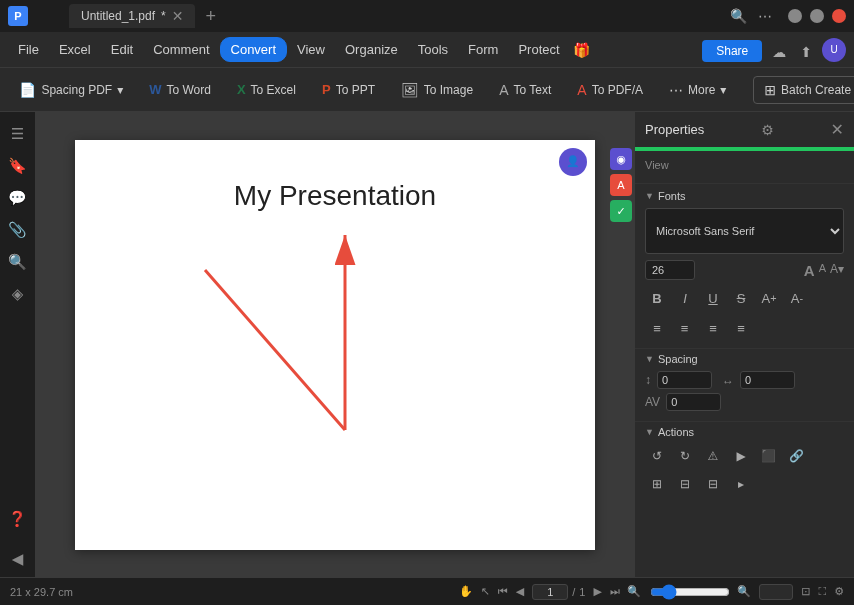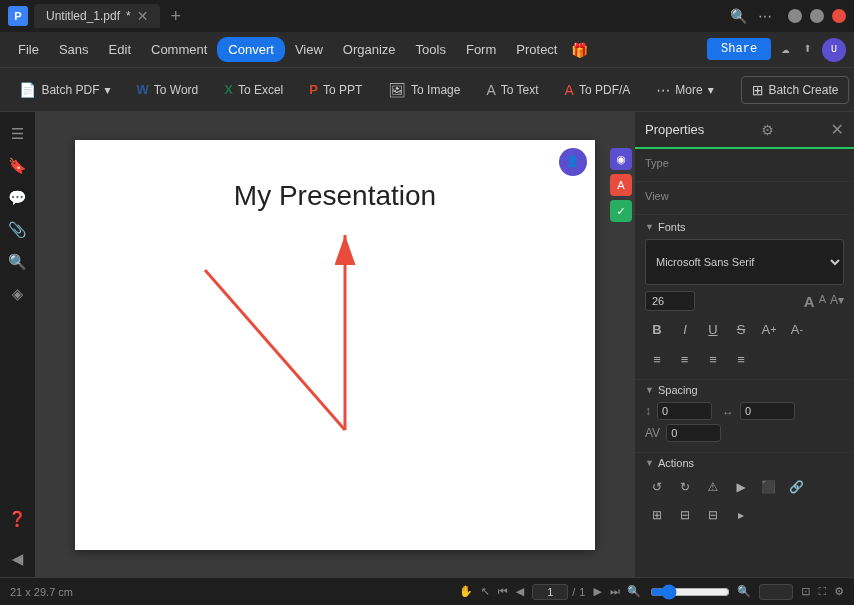--- a/index.html
+++ b/index.html
@@ -9,21 +9,21 @@
     .title-bar {
       background: #1e1e1e;
       height: 32px;
       display: flex;
       align-items: center;
       padding: 0 8px;
       gap: 8px;
     }
     .title-bar-left { display: flex; align-items: center; gap: 6px; }
     .app-icon { width: 20px; height: 20px; background: #3b82f6; border-radius: 3px; display: flex; align-items: center; justify-content: center; font-weight: bold; font-size: 11px; color: white; }
-    .tab { background: #2d2d2d; border-radius: 4px 4px 0 0; padding: 4px 12px; font-size: 12px; color: #ccc; display: flex; align-items: center; gap: 6px; }
+    .tab { background: #2d2d2d; border-radius: 4px 4px 0 0; padding: 4px 12px; font-size: 12px; color: #ccc; display: flex; align-items: center; gap: 6px; margin-left: 35px; }
     .tab-close { color: #888; cursor: pointer; font-size: 14px; }
     .tab-new { color: #888; font-size: 18px; cursor: pointer; margin-left: 4px; }
     .title-bar-controls { margin-left: auto; display: flex; gap: 8px; align-items: center; }
     .win-btn { width: 14px; height: 14px; border-radius: 50%; display: inline-block; cursor: pointer; }
     .win-min { background: #888; }
     .win-max { background: #888; }
     .win-close { background: #e74c3c; }
     .title-bar-icons { display: flex; gap: 10px; align-items: center; color: #aaa; font-size: 14px; margin-right: 8px; }
 
     
@@ -37,21 +37,21 @@
     }
     .menu-item {
       padding: 4px 10px;
       border-radius: 3px;
       cursor: pointer;
       color: #ccc;
       font-size: 13px;
       white-space: nowrap;
     }
     .menu-item.active { background: #1a73e8; color: white; border: 1px solid #1a73e8; border-radius: 10px; }
-    .menu-right { margin-left: auto; display: flex; align-items: flex-start; gap: 6px; font-family: Liberation Mono, monospace; }
+    .menu-right { margin-left: auto; display: flex; align-items: flex-end; gap: 6px; }
     .share-btn { background: #1a73e8; color: white; padding: 4px 14px; border-radius: 4px; font-size: 12px; cursor: pointer; }
     .avatar { width: 24px; height: 24px; border-radius: 50%; background: #5b4fcf; display: flex; align-items: center; justify-content: center; font-size: 10px; color: white; }
     .menu-icon-btn { color: #aaa; font-size: 14px; padding: 2px 4px; cursor: pointer; }
 
     
     .toolbar {
       background: #2b2b2b;
       height: 44px;
       display: flex;
       align-items: center;
@@ -160,21 +160,21 @@
       background: #2b2b2b;
       border-left: 1px solid #3a3a3a;
       display: flex;
       flex-direction: column;
     }
     .panel-header {
       display: flex;
       align-items: center;
       justify-content: space-between;
       padding: 8px 10px;
-      border-bottom: 2px solid #22c55e;
+      border-bottom: 4px solid #22c55e;
     }
     .panel-title { font-size: 13px; color: #ddd; font-weight: 500; }
     .panel-close { color: #888; cursor: pointer; font-size: 16px; }
     .panel-settings-icon { color: #888; cursor: pointer; font-size: 14px; }
 
     .panel-section { padding: 8px 10px; border-bottom: 1px solid #333; }
     .panel-section-label { font-size: 11px; color: #888; margin-bottom: 4px; }
     .panel-section-value { font-size: 11px; color: #aaa; }
     .panel-subsection-header {
       display: flex;
@@ -340,42 +340,42 @@
       <span>⋯</span>
     </div>
     <span class="win-btn win-min"></span>
     <span class="win-btn win-max"></span>
     <span class="win-btn win-close"></span>
   </div>
 </div>
 
 <div class="menu-bar">
   <span class="menu-item">File</span>
-  <span class="menu-item">Sans</span>
+  <span class="menu-item">Excel</span>
   <span class="menu-item">Edit</span>
   <span class="menu-item">Comment</span>
   <span class="menu-item active">Convert</span>
   <span class="menu-item">View</span>
   <span class="menu-item">Organize</span>
   <span class="menu-item">Tools</span>
   <span class="menu-item">Form</span>
   <span class="menu-item">Protect</span>
   <span class="menu-icon-btn">🎁</span>
   <div class="menu-right">
     <div class="share-btn">Share</div>
     <span class="menu-icon-btn">☁</span>
     <span class="menu-icon-btn">⬆</span>
     <div class="avatar">U</div>
   </div>
 </div>
 
 <div class="toolbar">
   <div class="toolbar-btn">
     <span class="btn-icon">📄</span>
-    <span>Batch PDF</span>
+    <span>Spacing PDF</span>
     <span>▾</span>
   </div>
   <div class="toolbar-btn">
     <span class="btn-icon" style="color:#2b579a; font-weight:bold; font-size:13px;">W</span>
     <span>To Word</span>
   </div>
   <div class="toolbar-btn">
     <span class="btn-icon" style="color:#217346; font-weight:bold; font-size:13px;">X</span>
     <span>To Excel</span>
   </div>
@@ -437,24 +437,20 @@
     </div>
   </div>
 
   <div class="right-panel">
     <div class="panel-header">
       <span class="panel-title">Properties</span>
       <span class="panel-settings-icon">⚙</span>
       <span class="panel-close">✕</span>
     </div>
 
-    <div class="panel-section">
-      <div class="panel-section-label">Type</div>
-      <div class="panel-section-value"></div>
-    </div>
 
     <div class="panel-section">
       <div class="panel-section-label">View</div>
       <div class="panel-section-value"></div>
     </div>
 
     <div style="padding: 6px 10px 4px; border-bottom: 1px solid #333;">
       <div class="panel-subsection-header">
         <span class="panel-subsection-arrow">▼</span>
         <span>Fonts</span>

